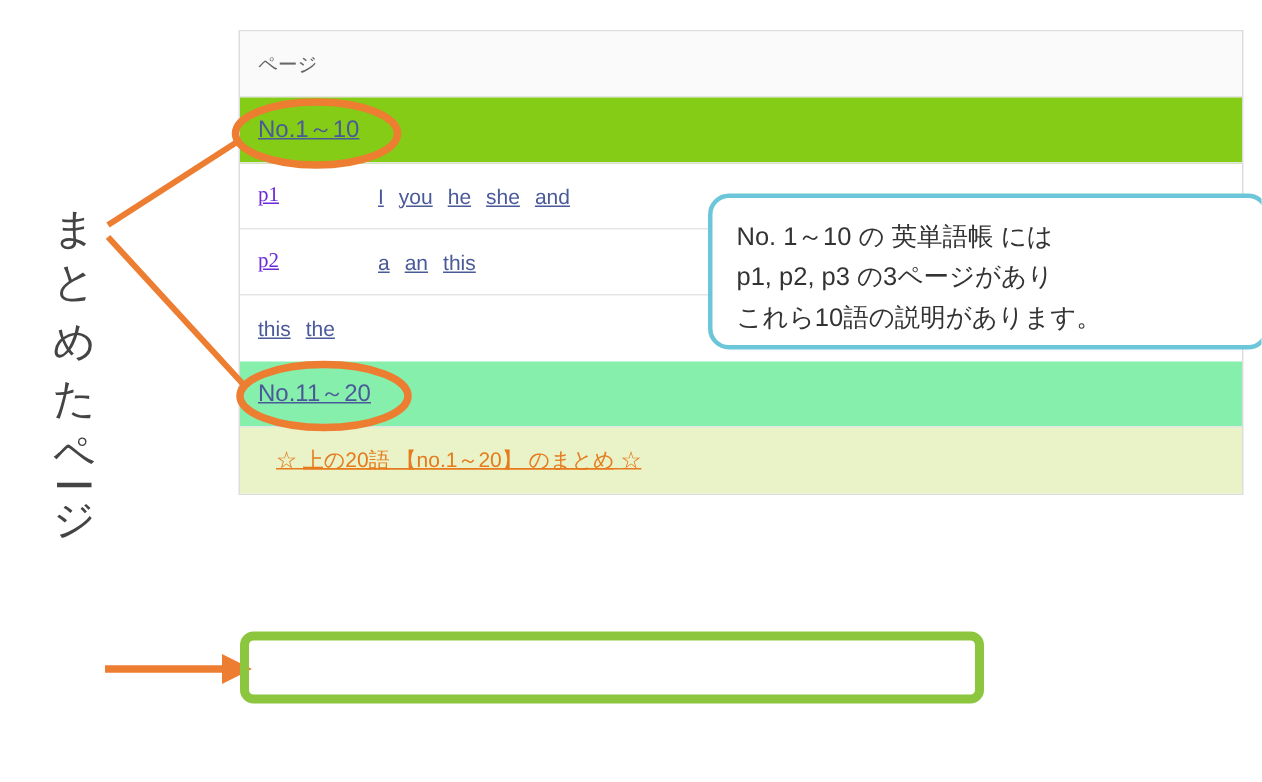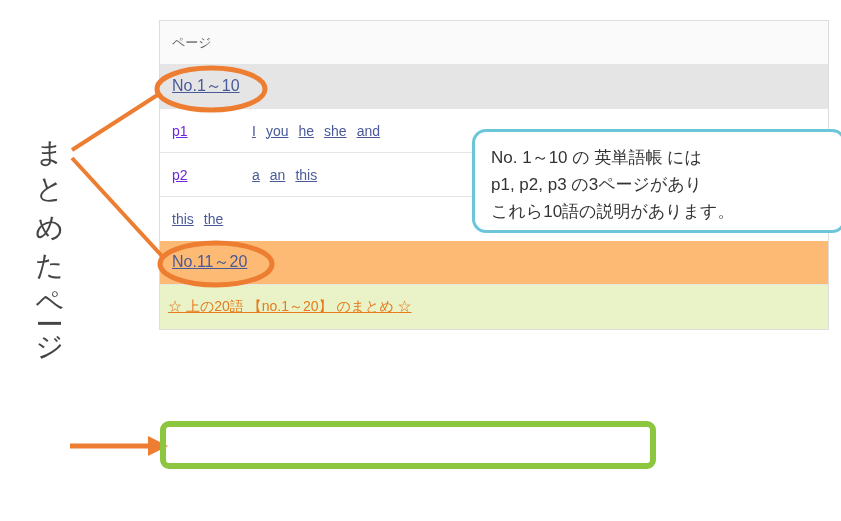--- a/index.html
+++ b/index.html
@@ -34,31 +34,32 @@
     border-bottom: 1px solid #e5e5e5;
     align-items: center;
     min-height: 44px;
   }
   .row:last-child { border-bottom: none; }
   .col-page {
     width: 80px;
     padding: 8px 12px;
     font-size: 14px;
     color: #555;
+    font-family: Liberation Serif, serif;
   }
   .col-words {
     flex: 1;
     padding: 8px 12px;
     font-size: 14px;
     color: #555;
   }
   .header-row { background: #fafafa; }
   .header-row .col-page, .header-row .col-words { font-size: 13px; color: #666; }
-  .section-row-1 { background: #e5e5e5; }
-  .section-row-2 { background: #fdba74; }
+  .section-row-1 { background: #84cc16; }
+  .section-row-2 { background: #86efac; }
   .section-row-3 { background: #e9f3c7; }
   .section-link {
     color: #4a5a99;
     text-decoration: underline;
     font-size: 16px;
     padding-left: 12px;
   }
   .page-link {
     color: #6d28d9;
     text-decoration: underline;
@@ -67,21 +68,21 @@
   .word-link {
     color: #4a5a99;
     text-decoration: underline;
     font-size: 14px;
     margin-right: 10px;
   }
   .summary-link {
     color: #e67a1c;
     text-decoration: underline;
     font-size: 14px;
-    padding-left: 8px;
+    padding-left: 24px;
   }
   .annotation-balloon {
     position: absolute;
     left: 472px;
     top: 129px;
     width: 374px;
     height: 104px;
     border: 3px solid #6cc6d9;
     border-radius: 14px;
     padding: 12px 16px;

